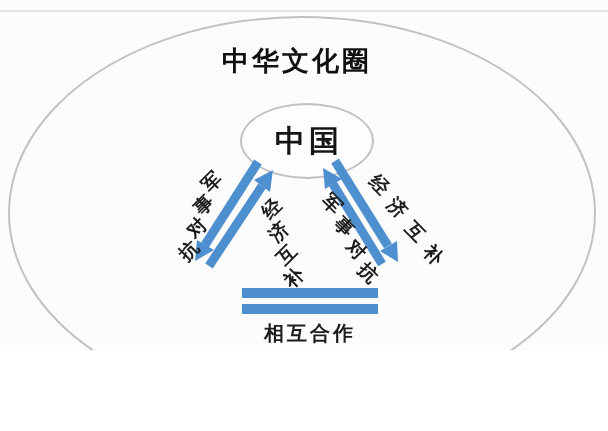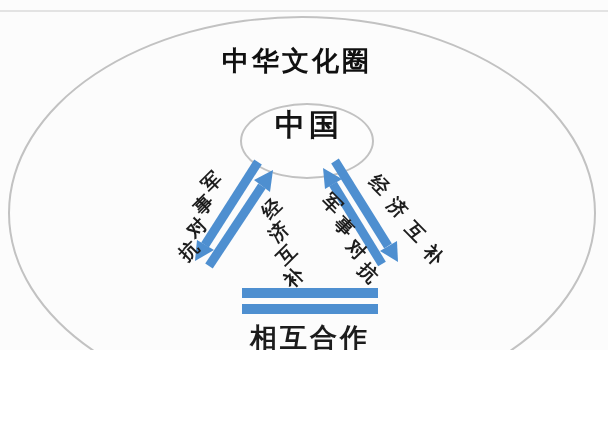--- a/index.html
+++ b/index.html
@@ -14,36 +14,36 @@
     border:2px solid var(--ellipse-stroke,#c2c2c2);border-radius:50%;
     background:transparent;
   }
   .title{
     position:absolute;left:-7px;top:43px;width:608px;text-align:center;
     font-size:27px;font-weight:600;letter-spacing:3px;color:#101010;
   }
   .node{
     position:absolute;border:2px solid var(--ellipse-stroke,#c2c2c2);
     border-radius:50%;background:#fdfdfd;
-    display:flex;justify-content:center;
+    display:flex;align-items:center;justify-content:center;
     font-size:30px;font-weight:600;letter-spacing:4px;color:#141414;
   }
   .node-china{left:240px;top:103px;width:130px;height:72px;}
   .node-japan{left:105px;top:267px;width:122px;height:61px;}
   .node-korea{left:390px;top:265px;width:128px;height:63px;}
   .node span{padding-left:4px;}
   .arrows{position:absolute;left:0;top:0;pointer-events:none;}
   .arrow-line{stroke:var(--arrow-fill,#4e8fd0);stroke-width:9;}
   .arrow-head{fill:var(--arrow-fill,#4e8fd0);}
   .arrow-bar{fill:var(--arrow-fill,#4e8fd0);}
   .diag-label{position:absolute;left:0;top:0;width:0;height:0;
     font-size:19px;font-weight:600;color:#1c1c1c;white-space:nowrap;}
   .coop-label{
     position:absolute;left:242px;top:320px;width:136px;text-align:center;
-    font-size:27px;font-weight:600;letter-spacing:3px;color:#1c1c1c;
+    font-size:20px;font-weight:600;letter-spacing:3px;color:#1c1c1c;
   }
   .watermark{
     position:absolute;left:492px;top:396px;width:108px;height:29px;
     background:#ffffff;display:flex;align-items:center;flex-direction:column;
   }
   .wm-logo{flex:0 0 auto;margin-left:2px;}
   .wm-texts{position:relative;margin-left:3px;line-height:1;}
   .wm-ghost{
     position:absolute;left:5px;top:-5px;font-size:13px;font-weight:700;
     letter-spacing:1px;color:#dcdcdc;opacity:.8;

